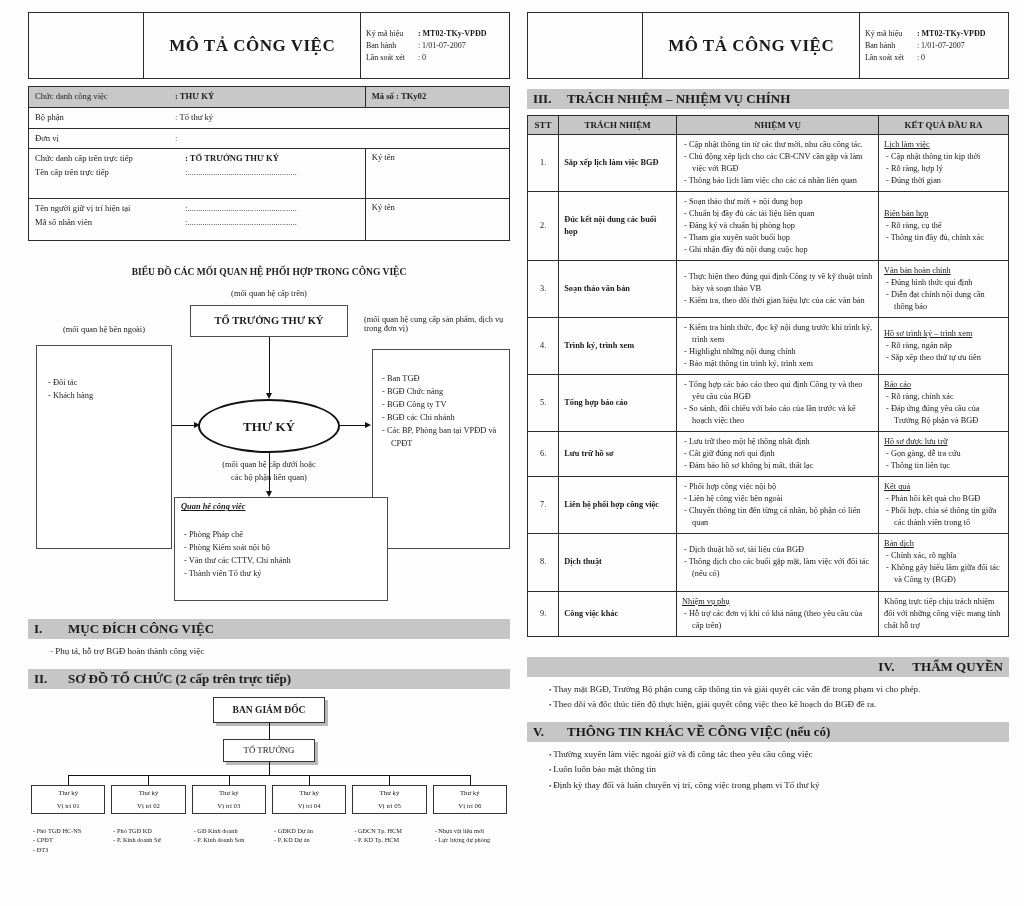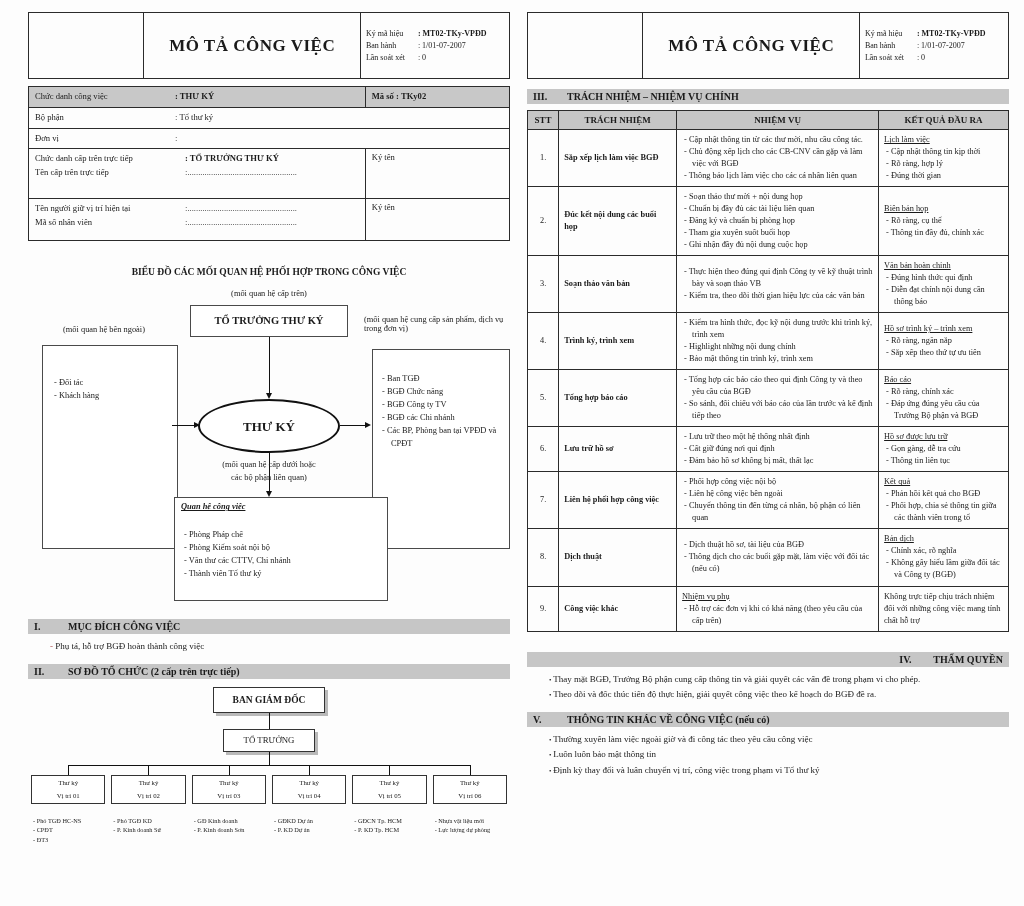--- a/index.html
+++ b/index.html
@@ -24,37 +24,37 @@
   .info-table td { border:1.2px solid #2b2b2b; padding:3px 6px; vertical-align:top; }
   .gray { background:#c8c8c8; }
   .kv { display:flex; line-height:1.6; }
   .kv .lbl { flex:none; }
   .w140 .lbl { width:140px; }
   .w150 .lbl { width:150px; }
   .kv .val.bold { font-weight:bold; }
   .col-right { width:30%; }
 
   
-  .sec-bar { background:#c6c6c6; display:flex; font-weight:bold; font-size:10px; padding:2px 6px; margin-top:10px; }
+  .sec-bar { background:#c6c6c6; display:flex; font-weight:bold; font-size:13px; padding:2px 6px; margin-top:10px; }
   .sec-num { width:34px; flex:none; }
   .sec-items { margin:5px 0 4px 0; }
   .dash-item { font-size:9px; padding-left:34px; text-indent:-12px; line-height:1.6; }
   .dash-item::before { content:"-  "; color:#b05050; }
   .dot-item { font-size:9px; padding-left:34px; text-indent:-12px; line-height:1.7; }
   .dot-item::before { content:"•  "; font-size:7px; }
 
   
   .diagram { position:relative; height:342px; margin-top:26px; font-size:8.4px; }
   .dg-title { position:absolute; top:0; width:100%; text-align:center; font-weight:bold; font-size:9.5px; }
   .dg-top-label { position:absolute; top:22px; width:100%; text-align:center; }
   .dg-box { position:absolute; border:1.2px solid #4a4a4a; background:#fff; }
   .dg-top-box { left:50%; transform:translateX(-50%); top:38px; width:158px; height:32px;
                 line-height:30px; text-align:center; font-weight:bold; font-size:10.5px; }
   .dg-left-label { position:absolute; left:0; top:58px; width:152px; text-align:center; }
-  .dg-left-box { left:14px; top:78px; width:136px; height:204px; padding:30px 4px 0 8px; }
+  .dg-left-box { left:8px; top:78px; width:136px; height:204px; padding:30px 4px 0 8px; }
   .dg-right-label { position:absolute; left:336px; top:48px; width:146px; }
   .dg-right-box { left:344px; top:82px; width:138px; height:200px; padding:22px 3px 0 6px; }
   .dg-item { padding-left:12px; text-indent:-9px; line-height:1.55; }
   .dg-item::before { content:"-  "; }
   .dg-ellipse { position:absolute; left:50%; transform:translateX(-50%); top:132px; width:142px; height:54px;
                 border:2px solid #111; border-radius:50%; text-align:center; line-height:51px;
                 font-weight:bold; font-size:13px; background:#fff; }
   .dg-bottom-label { position:absolute; top:192px; width:100%; text-align:center; line-height:1.5; }
   .dg-bottom-box { left:146px; top:230px; width:214px; height:104px; padding:4px 6px; }
   .dg-bottom-title { font-weight:bold; font-style:italic; text-decoration:underline; margin-bottom:17px; }
@@ -416,21 +416,21 @@
             <div class="u-title">Hồ sơ trình ký – trình xem</div>
             <div class="t-item">Rõ ràng, ngăn nắp</div>
             <div class="t-item">Sắp xếp theo thứ tự ưu tiên</div>
           </td>
         </tr>
         <tr>
           <td class="td-stt">5.</td>
           <td class="td-resp">Tổng hợp báo cáo</td>
           <td class="td-tasks">
             <div class="t-item">Tổng hợp các báo cáo theo qui định Công ty và theo yêu cầu của BGĐ</div>
-            <div class="t-item">So sánh, đối chiếu với báo cáo của lần trước và kế định tiếp theo</div>
+            <div class="t-item">So sánh, đối chiếu với báo cáo của lần trước và kế hoạch việc theo</div>
           </td>
           <td class="td-results">
             <div class="u-title">Báo cáo</div>
             <div class="t-item">Rõ ràng, chính xác</div>
             <div class="t-item">Đáp ứng đúng yêu cầu của Trưởng Bộ phận và BGĐ</div>
           </td>
         </tr>
         <tr>
           <td class="td-stt">6.</td>
           <td class="td-resp">Lưu trữ hồ sơ</td>

